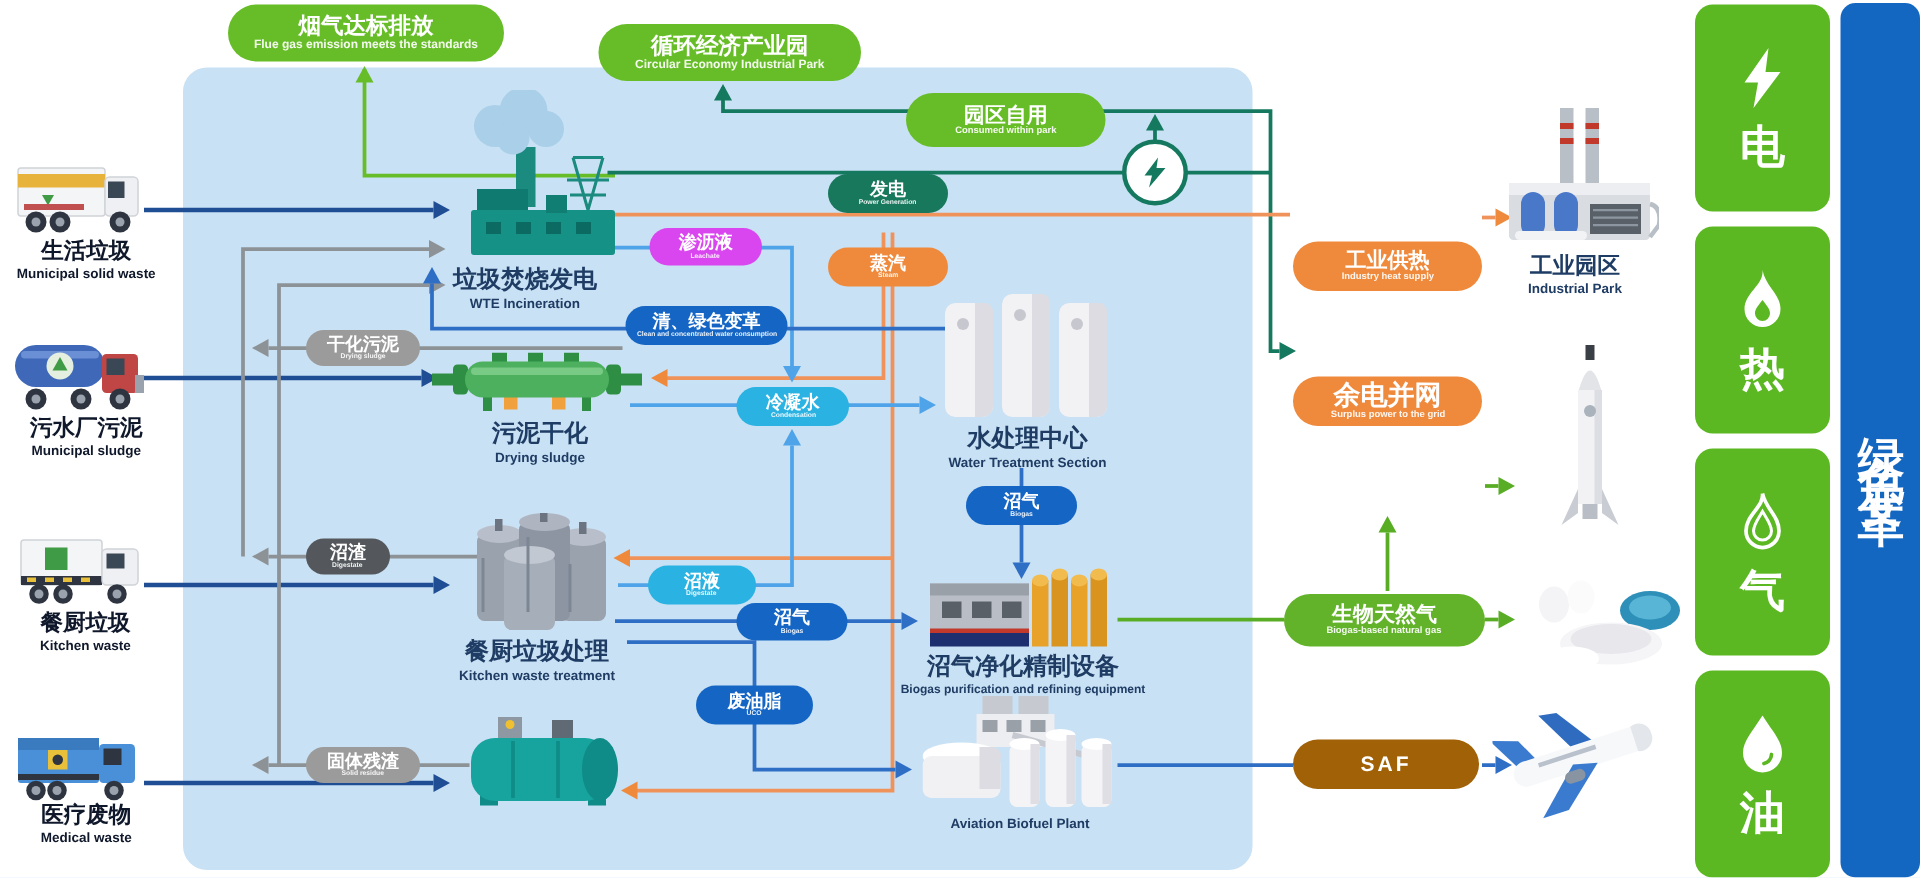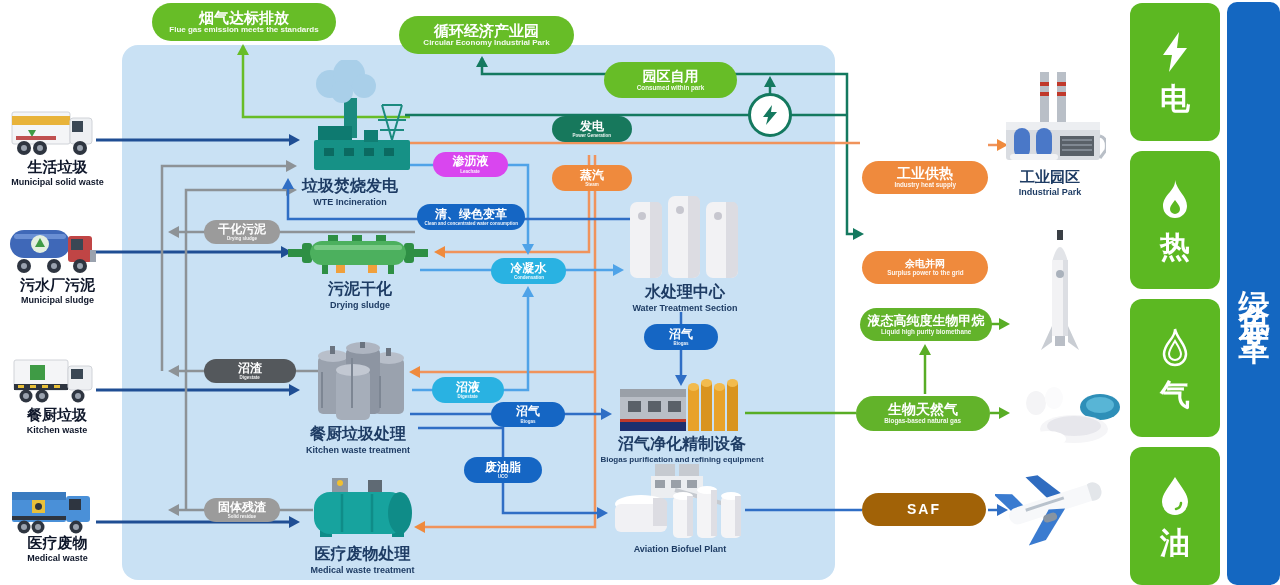--- a/index.html
+++ b/index.html
@@ -176,21 +176,21 @@
     <div class="en">Drying sludge</div>
   </div>
   <div class="badge b-sm c-lblue2" style="left:491px;top:258px;width:75px;height:26px">
     <div class="cn">冷凝水</div>
     <div class="en">Condensation</div>
   </div>
   <div class="badge b-sm c-blue" style="left:644px;top:324px;width:74px;height:26px">
     <div class="cn">沼气</div>
     <div class="en">Biogas</div>
   </div>
-  <div class="badge b-sm c-dgray" style="left:204px;top:359px;width:92px;height:24px">
+  <div class="badge b-sm c-dgray" style="left:204px;top:359px;width:56px;height:24px">
     <div class="cn">沼渣</div>
     <div class="en">Digestate</div>
   </div>
   <div class="badge b-sm c-lblue2" style="left:432px;top:377px;width:72px;height:26px">
     <div class="cn">沼液</div>
     <div class="en">Digestate</div>
   </div>
   <div class="badge b-sm c-blue" style="left:491px;top:402px;width:74px;height:25px">
     <div class="cn">沼气</div>
     <div class="en">Biogas</div>
@@ -202,26 +202,22 @@
   <div class="badge b-sm c-gray" style="left:204px;top:498px;width:76px;height:24px">
     <div class="cn">固体残渣</div>
     <div class="en">Solid residue</div>
   </div>
 
   <div class="badge b-md c-orange" style="left:862px;top:128px;width:126px;height:33px">
     <div class="cn" style="font-size:14px">工业供热</div>
     <div class="en">Industry heat supply</div>
   </div>
   <div class="badge b-md c-orange" style="left:862px;top:218px;width:126px;height:33px">
-    <div class="cn" style="font-size:10px">余电并网</div>
+    <div class="cn" style="font-size:18px">余电并网</div>
     <div class="en">Surplus power to the grid</div>
-  </div>
-  <div class="badge b-md c-green2" style="left:860px;top:308px;width:132px;height:33px">
-    <div class="cn" style="font-size:13px">液态高纯度生物甲烷</div>
-    <div class="en">Liquid high purity biomethane</div>
   </div>
   <div class="badge b-md c-green2" style="left:856px;top:396px;width:134px;height:35px">
     <div class="cn" style="font-size:14px">生物天然气</div>
     <div class="en">Biogas-based natural gas</div>
   </div>
   <div class="badge b-md c-saf" style="left:862px;top:493px;width:124px;height:33px">
     <div class="cn" style="font-size:14px;letter-spacing:2px">SAF</div>
   </div>
 
   <svg class="ill" style="left:300px;top:60px" width="115" height="112" viewBox="0 0 115 112">
@@ -355,24 +351,20 @@
     <div class="fen">Water Treatment Section</div>
   </div>
   <div class="flabel" style="left:288px;top:424px;width:140px">
     <div class="fcn">餐厨垃圾处理</div>
     <div class="fen">Kitchen waste treatment</div>
   </div>
   <div class="flabel" style="left:582px;top:434px;width:200px">
     <div class="fcn">沼气净化精制设备</div>
     <div class="fen" style="font-size:8px">Biogas purification and refining equipment</div>
   </div>
-  <div class="flabel" style="left:290px;top:544px;width:145px">
-    <div class="fcn">医疗废物处理</div>
-    <div class="fen">Medical waste treatment</div>
-  </div>
   <div class="flabel" style="left:595px;top:544px;width:170px">
     <div class="fen">Aviation Biofuel Plant</div>
   </div>
 
   <svg class="ill" style="left:8px;top:106px" width="92" height="52" viewBox="0 0 92 52">
     <rect x="4" y="6" width="58" height="32" rx="2" fill="#f4f5f7" stroke="#d0d3d8"></rect>
     <rect x="4" y="10" width="58" height="9" fill="#e8b33a"></rect>
     <polygon points="20,24 28,24 24,31" fill="#3f9b45"></polygon>
     <rect x="8" y="30" width="40" height="4" fill="#c05050"></rect>
     <rect x="62" y="12" width="22" height="26" rx="3" fill="#eef0f3" stroke="#d0d3d8"></rect>

